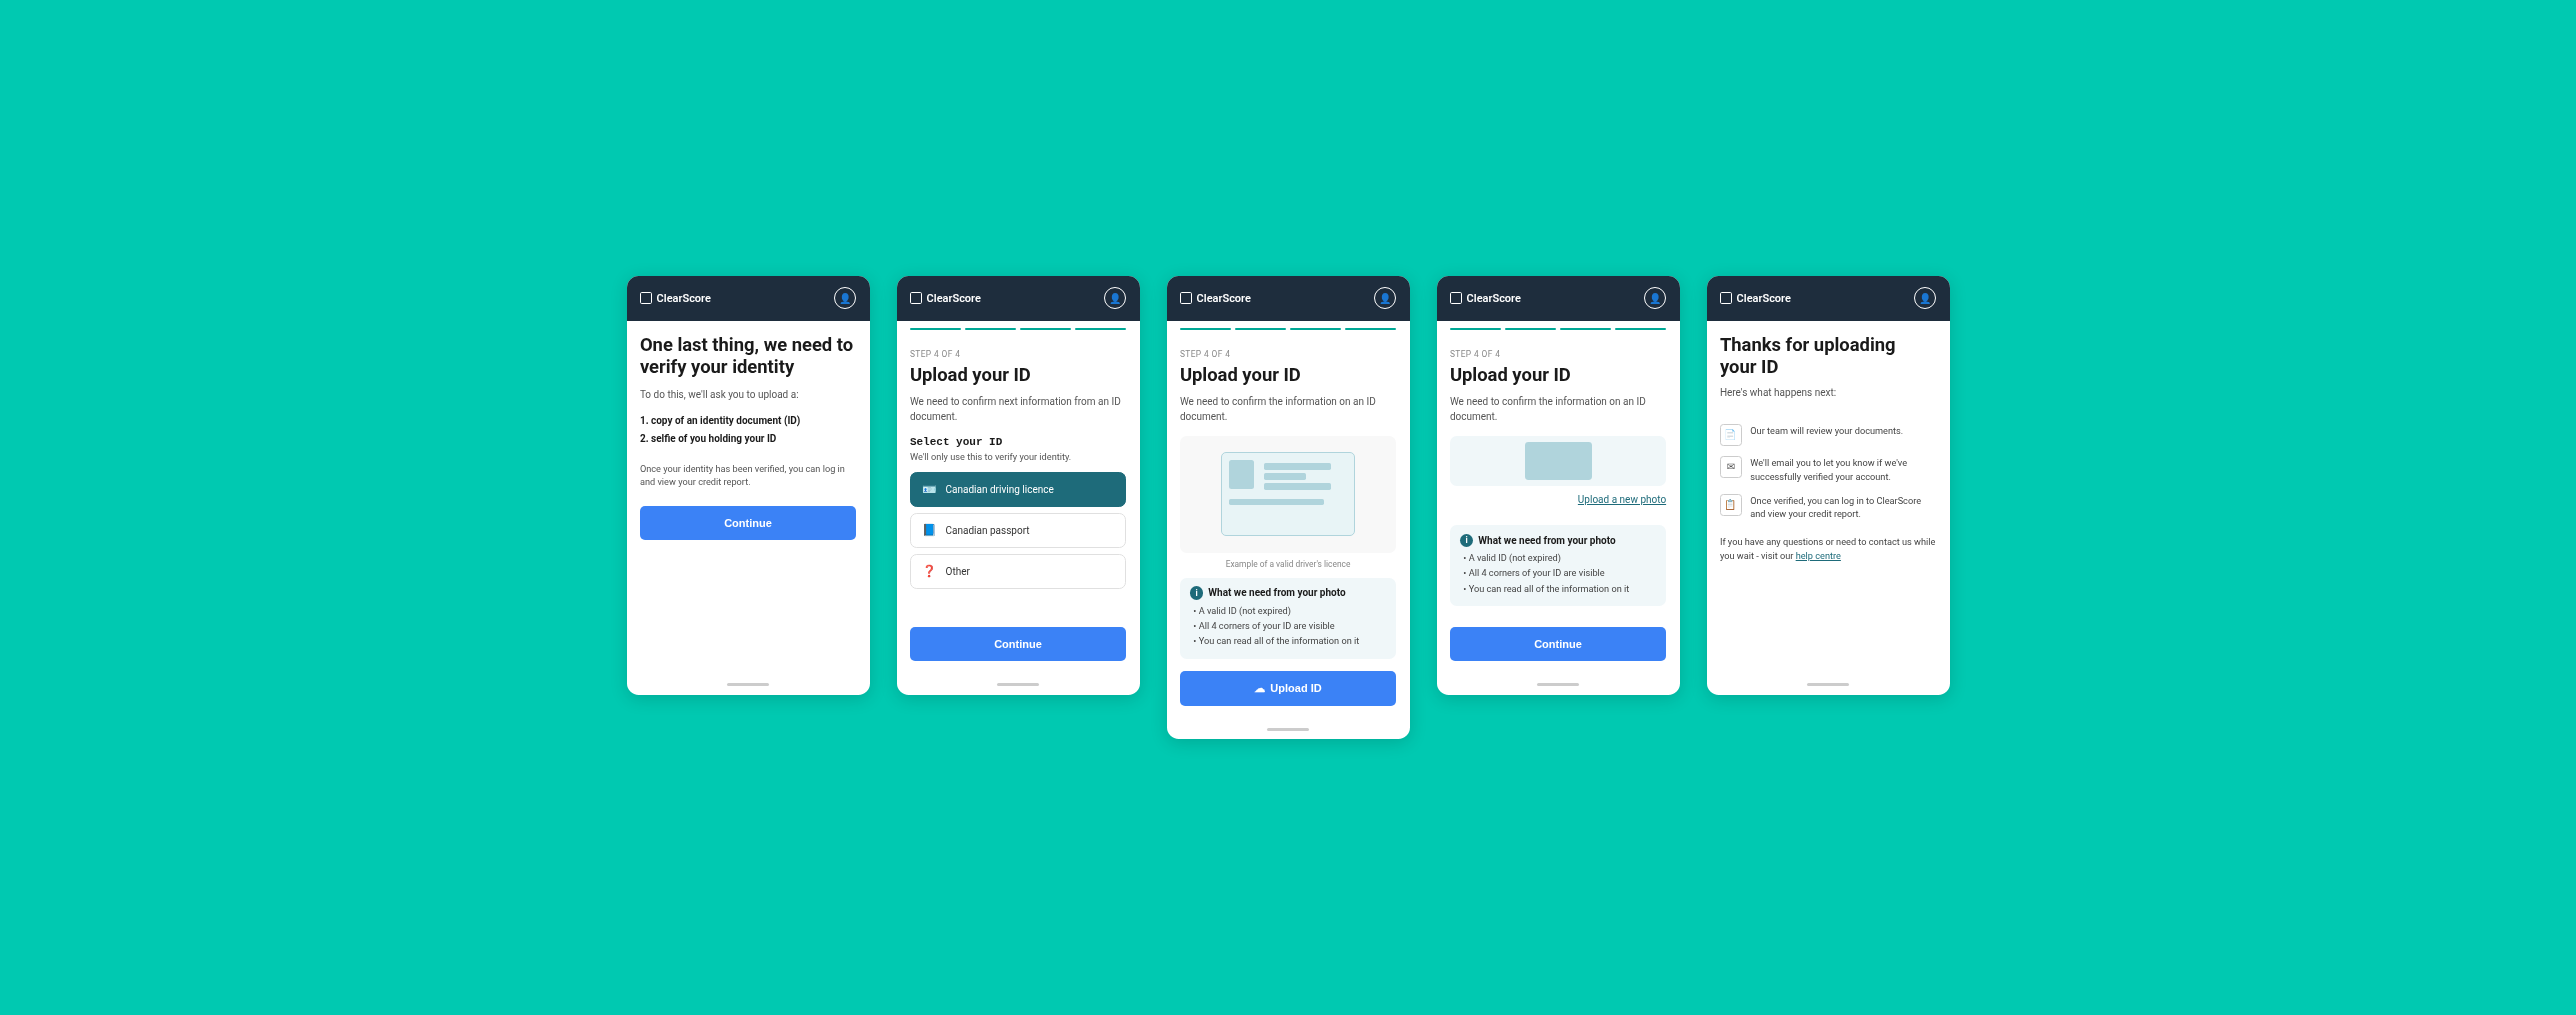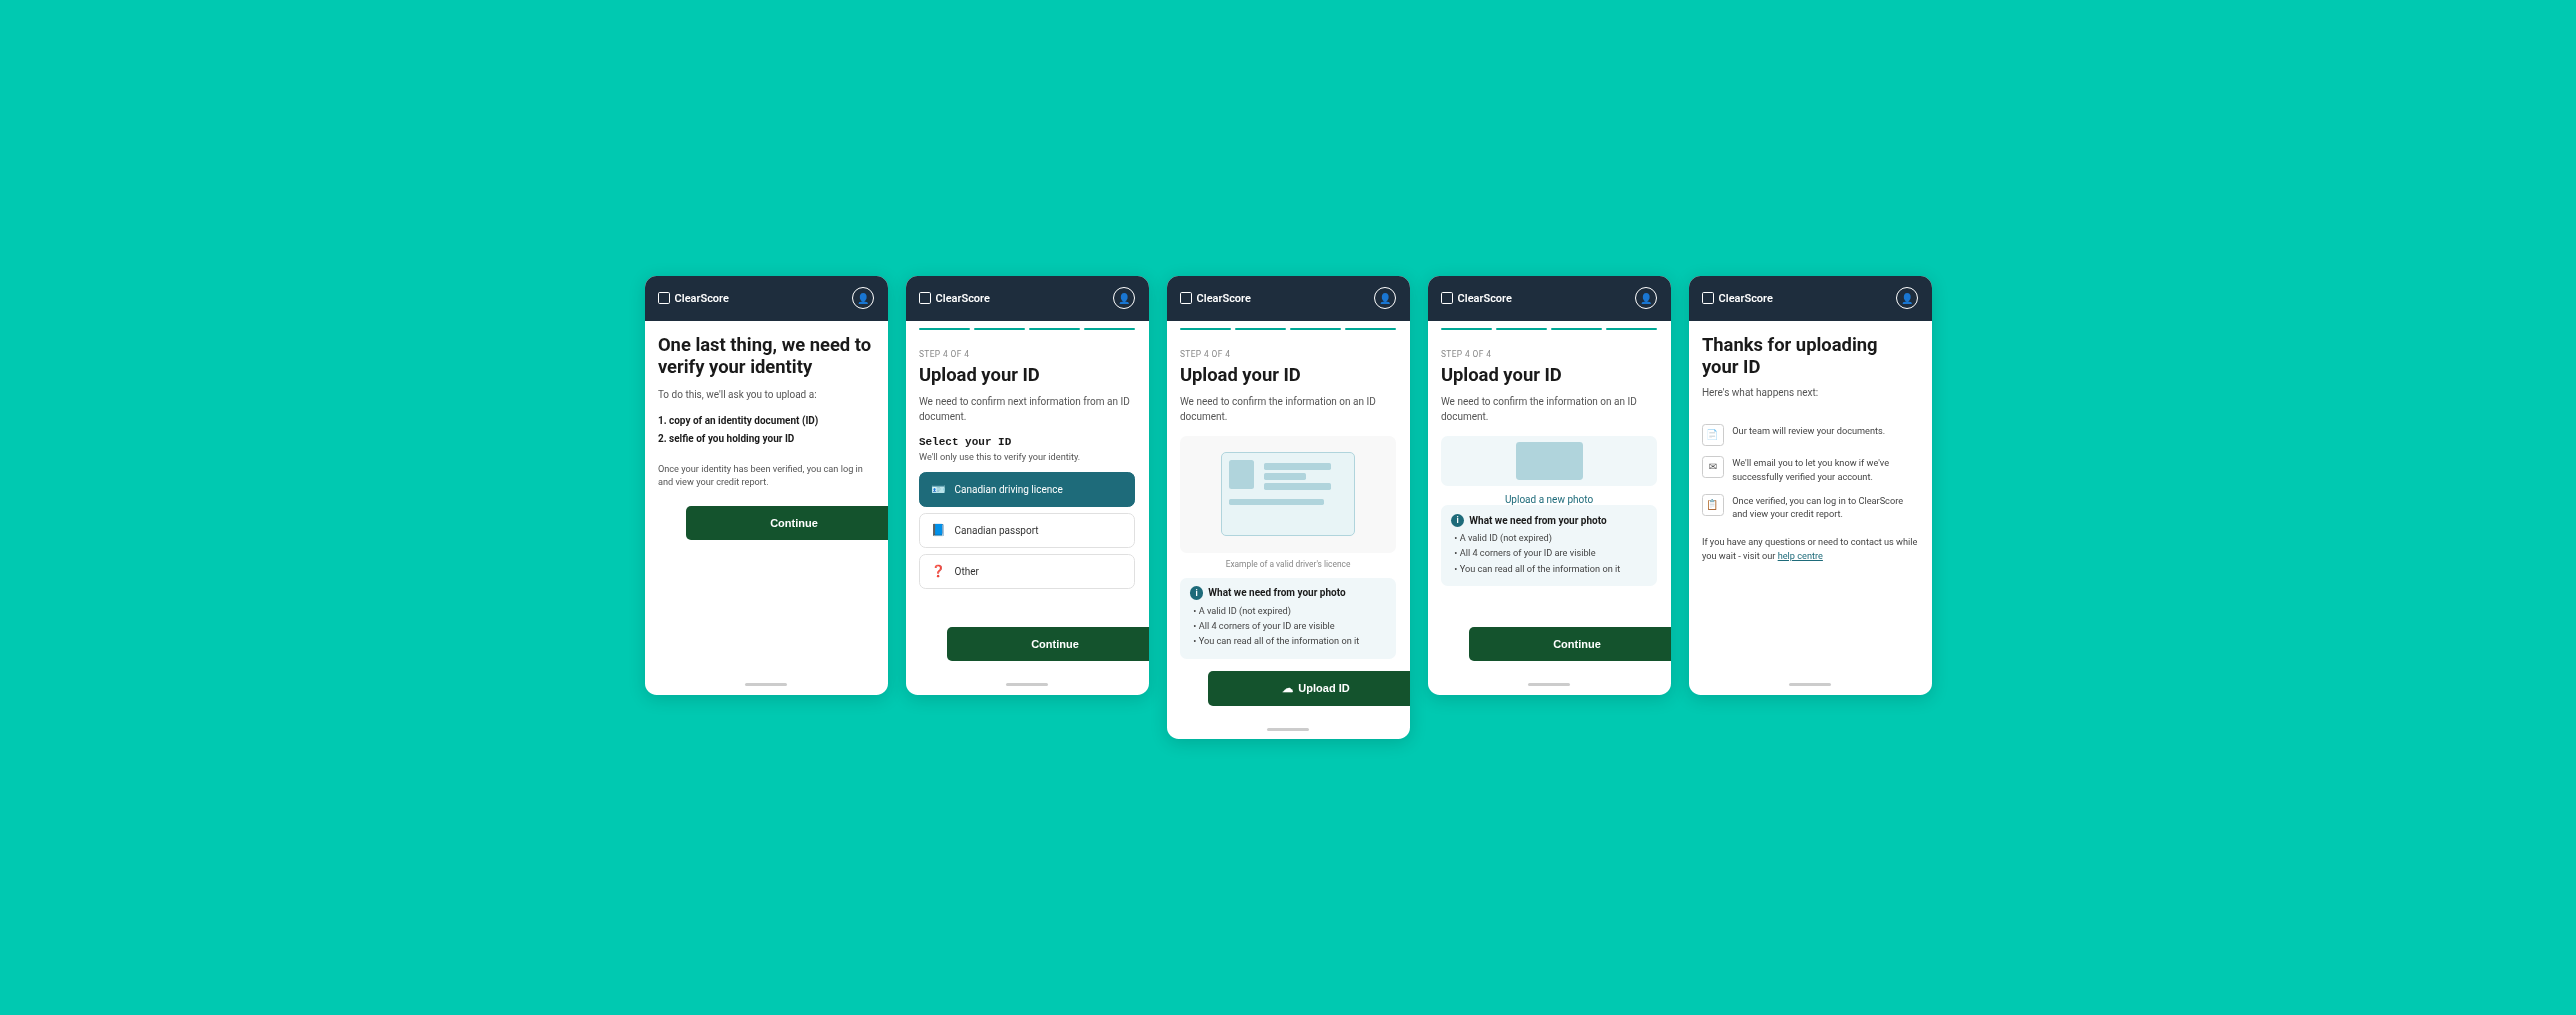--- a/index.html
+++ b/index.html
@@ -7,21 +7,21 @@
       background-color: #00C9B1;
       min-height: 100vh;
       display: flex;
       align-items: center;
       justify-content: center;
       padding: 34px 17px;
       font-family: -apple-system, BlinkMacSystemFont, 'Segoe UI', Roboto, sans-serif;
     }
     .screens-container {
       display: flex;
-      gap: 18px;
+      gap: 27px;
       align-items: flex-start;
     }
     .screen {
       width: 243px;
       background: #fff;
       border-radius: 11.7px;
       overflow: hidden;
       box-shadow: 0 3.4px 17px rgba(0,0,0,0.15);
       min-height: 419px;
       display: flex;
@@ -118,35 +118,34 @@
       line-height: 1.4;
     }
     .intro-description {
       font-size: 9.2px;
       color: #555;
       line-height: 1.5;
       margin-bottom: 17px;
     }
     
     .btn-primary {
-      background: #14532d;
+      background: #3b82f6;
       color: #fff;
       border: none;
       border-radius: 5px;
       padding: 11px;
       font-size: 11px;
       font-weight: 600;
       cursor: pointer;
       width: 100%;
       text-align: center;
       display: flex;
       align-items: center;
       justify-content: center;
       gap: 5px;
-      margin-left: 28px;
     }
     
     .select-id-title {
       font-size: 11px;
       font-weight: 700;
       color: #1a1a1a;
       margin-bottom: 3.4px;
       font-family: Liberation Mono, monospace;
     }
     .select-id-subtitle {
@@ -226,24 +225,25 @@
       margin-bottom: 2.5px;
       line-height: 1.4;
     }
     .info-box-item::before {
       content: "• ";
     }
     
     .upload-link {
       color: #1e6b7a;
       font-size: 10px;
-      text-align: center;
+      text-align: right;
       cursor: pointer;
-      margin-bottom: 0;
+      margin-bottom: 20px;
       display: block;
+      text-decoration: underline;
     }
     
     .thanks-description {
       font-size: 10px;
       color: #555;
       margin-bottom: 26px;
     }
     .next-steps-list {
       display: flex;
       flex-direction: column;

